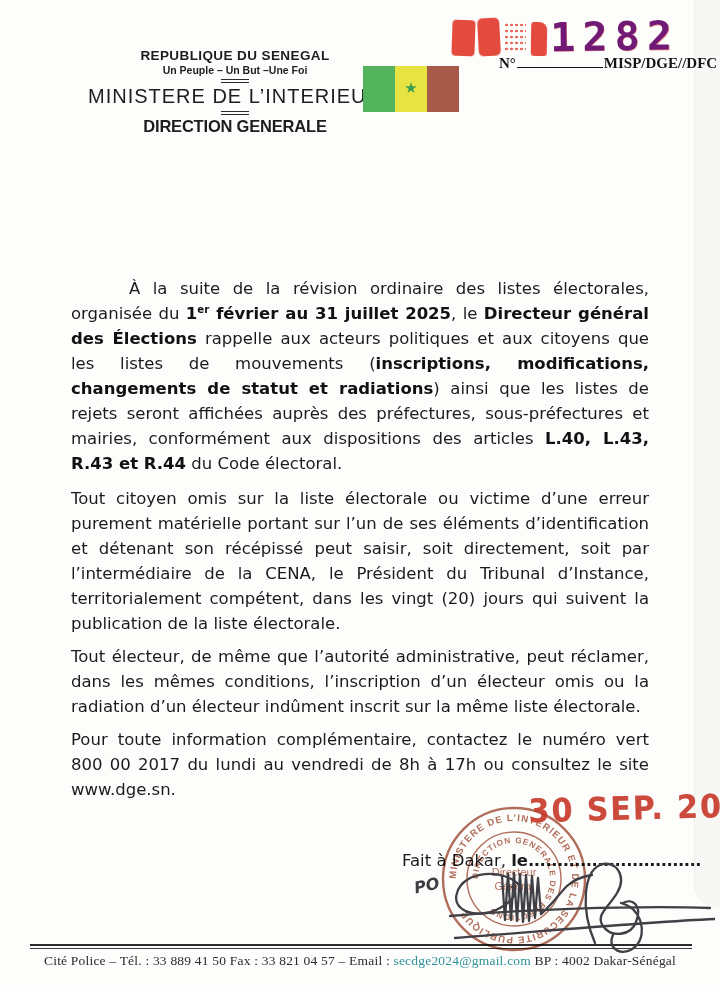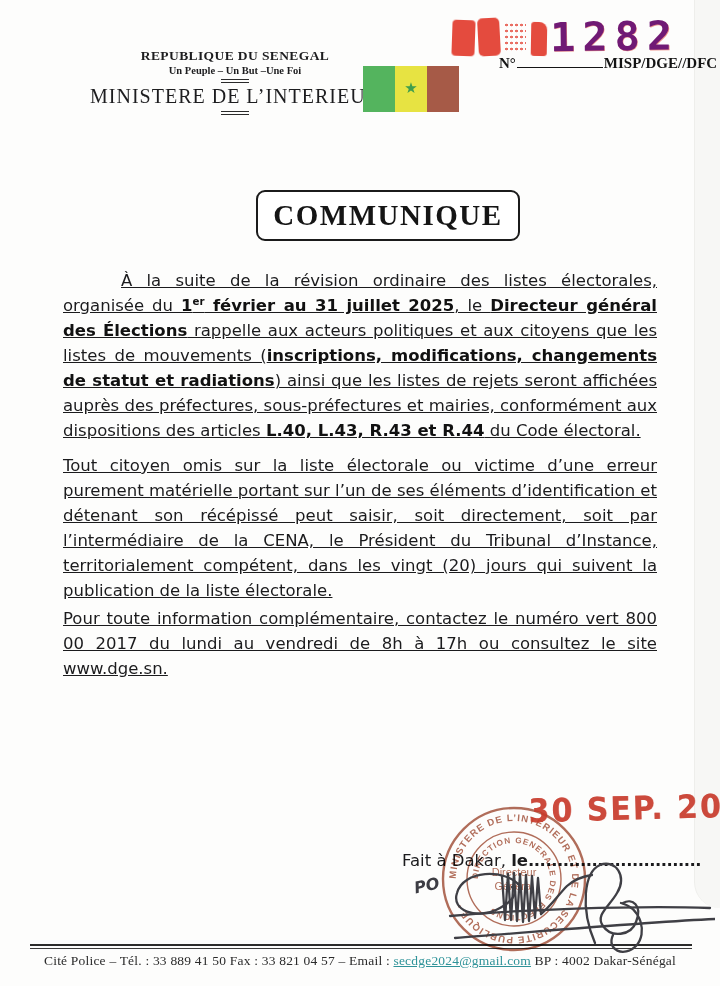--- a/index.html
+++ b/index.html
@@ -7,21 +7,21 @@
   body { font-family:"DejaVu Sans", sans-serif; background:#ffffff; position:relative; overflow:hidden; }
 
   .page { position:absolute; left:0; top:0; width:720px; height:986px; background:#fdfdfc; }
 
   
   .scan-edge { position:absolute; right:0; top:0; width:26px; height:908px;
     background:#f3f3f0; border-left:1px solid #e2e2de; border-bottom-left-radius:46px; opacity:.55; }
 
   
   .org { position:absolute; left:85px; top:48px; width:300px; text-align:center;
-    font-family:Liberation Serif, serif; color:#1d1d1f; }
+    font-family:Liberation Sans, sans-serif; color:#1d1d1f; }
   .org-l1 { font-size:13.5px; font-weight:bold; letter-spacing:.4px; }
   .org-l2 { font-size:10.5px; font-weight:bold; margin-top:1px; }
   .hdr-div { width:28px; margin:3px auto 2px auto; height:4px;
     border-top:1.4px solid #2a2a2a; border-bottom:1px solid #2a2a2a; }
   .org-l3 { font-size:20px; letter-spacing:1px; margin-top:2px; }
   .org-l4 { font-size:16px; letter-spacing:.6px; }
   .org-l5 { font-size:16.5px; font-weight:bold; letter-spacing:-.2px; margin-top:2px; }
   .org-l6 { font-size:16.5px; font-weight:bold; letter-spacing:-.2px; }
 
   
@@ -48,21 +48,21 @@
   
   .title-box { position:absolute; left:256px; top:190px; width:264px; height:51px;
     border:2px solid #1b1b1b; border-radius:9px; display:flex; align-items:center;
     justify-content:center; background:#fff; }
   .title-box span { font-family:"Liberation Serif", serif; font-weight:bold;
     font-size:29px; letter-spacing:1.5px; color:#151515; }
 
   
   .body-text { position:absolute; left:63px; top:268px; width:594px;
     font-size:16.5px; line-height:25px; color:#1b1b1d; text-align:justify; }
-  .body-text p { margin:0;text-decoration:underline; }
+  .body-text p { margin:8px; }
   .body-text p.indent { text-indent:58px; }
   .body-text .b { font-weight:bold; color:#111; }
   .body-text sup { font-size:.62em; vertical-align:super; line-height:0; }
   .mb10 { margin-bottom:10px !important; }
   .mb5  { margin-bottom:5px !important; }
   .mb3  { margin-bottom:3px !important; }
 
   
   .place-line { position:absolute; left:402px; top:851px; font-size:16.5px; color:#1b1b1d;
     white-space:nowrap; z-index:3;text-align:center; }
@@ -80,62 +80,61 @@
   .initials { position:absolute; left:414px; top:876px; z-index:6;
     font-family:"DejaVu Sans", sans-serif; font-weight:bold; font-style:italic;
     font-size:16px; color:#3d3d44; transform:rotate(-12deg); }
 
   
   .footer-rule { position:absolute; left:30px; top:944px; width:662px; height:5px;
     border-top:2px solid #2c2c2c; border-bottom:1px solid #3a3a3a; }
   .footer-text { position:absolute; left:0; top:953px; width:720px; text-align:center;
     font-family:"Liberation Serif", serif; font-size:13.5px; color:#2b2b2b;
     letter-spacing:.2px; }
-  .footer-text .email { text-decoration:underline; }
+  .footer-text .email { }
 </style>
 </head>
 <body>
 
 <div class="page">
 
   <div class="scan-edge"></div>
 
   <div class="org">
     <div class="org-l1">REPUBLIQUE DU SENEGAL</div>
     <div class="org-l2">Un Peuple – Un But –Une Foi</div>
     <div class="hdr-div"></div>
     <div class="org-l3">MINISTERE DE L’INTERIEUR</div>
     <div class="hdr-div"></div>
+    <div class="org-l5">DIRECTION GENERALE</div>
   </div>
 
   <div class="flag">
     <div class="band" style="background:#54b45e;"></div>
     <div class="band" style="background:#e7e342;">
       <span class="star" style="color:#3f9e4d;">★</span>
     </div>
     <div class="band" style="background:#a65a47;"></div>
   </div>
 
   <div class="smudge" style="left:452px; top:20px; width:23px; height:36px; border-radius:4px; transform:rotate(2deg);"></div>
   <div class="smudge" style="left:478px; top:18px; width:22px; height:38px; border-radius:5px; transform:rotate(-3deg);"></div>
   <div class="speckle" style="left:504px; top:22px;"></div>
   <div class="smudge" style="left:531px; top:22px; width:16px; height:34px; border-radius:3px 8px 3px 3px; transform:rotate(1deg);"></div>
   <div class="stamp-number">1282</div>
 
   <div class="ref-line">
     <span>N°</span><span class="ref-underline"></span><span>MISP/DGE//DFC</span>
   </div>
 
-  <div class="title-box">
-    <span>COMMUNIQUE</span>
-  </div>
 
   <div class="body-text">
     <p class="mb10 indent"><span>À la suite de la révision ordinaire des listes électorales, organisée du </span><span class="b">1</span><sup class="b">er</sup><span class="b"> février au 31 juillet 2025</span><span>, le </span><span class="b">Directeur général des Élections</span><span> rappelle aux acteurs politiques et aux citoyens que les listes de mouvements (</span><span class="b">inscriptions, modifications, changements de statut et radiations</span><span>) ainsi que les listes de rejets seront affichées auprès des préfectures, sous-préfectures et mairies, conformément aux dispositions des articles </span><span class="b">L.40, L.43, R.43 et R.44</span><span> du Code électoral.</span></p>
     <p class="mb3"><span>Tout citoyen omis sur la liste électorale ou victime d’une erreur purement matérielle portant sur l’un de ses éléments d’identification et détenant son récépissé peut saisir, soit directement, soit par l’intermédiaire de la CENA, le Président du Tribunal d’Instance, territorialement compétent, dans les vingt (20) jours qui suivent la publication de la liste électorale.</span></p>
+    <p class="mb5"><span>Tout électeur, de même que l’autorité administrative, peut réclamer, dans les mêmes conditions, l’inscription d’un électeur omis ou la radiation d’un électeur indûment inscrit sur la même liste électorale.</span></p>
     <p><span>Pour toute information complémentaire, contactez le numéro vert 800 00 2017 du lundi au vendredi de 8h à 17h ou consultez le site www.dge.sn.</span></p>
   </div>
 
   <div class="place-line">
     <span>Fait à Dakar, </span><span class="b">le</span><span class="b dots">..............................</span>
   </div>
 
   <svg class="round-stamp" viewBox="0 0 152 152">
     <circle cx="76" cy="76" r="71" fill="none" stroke="#a85a44" stroke-width="2.4"></circle>
     <circle cx="76" cy="76" r="47" fill="none" stroke="#a85a44" stroke-width="1.4"></circle>

